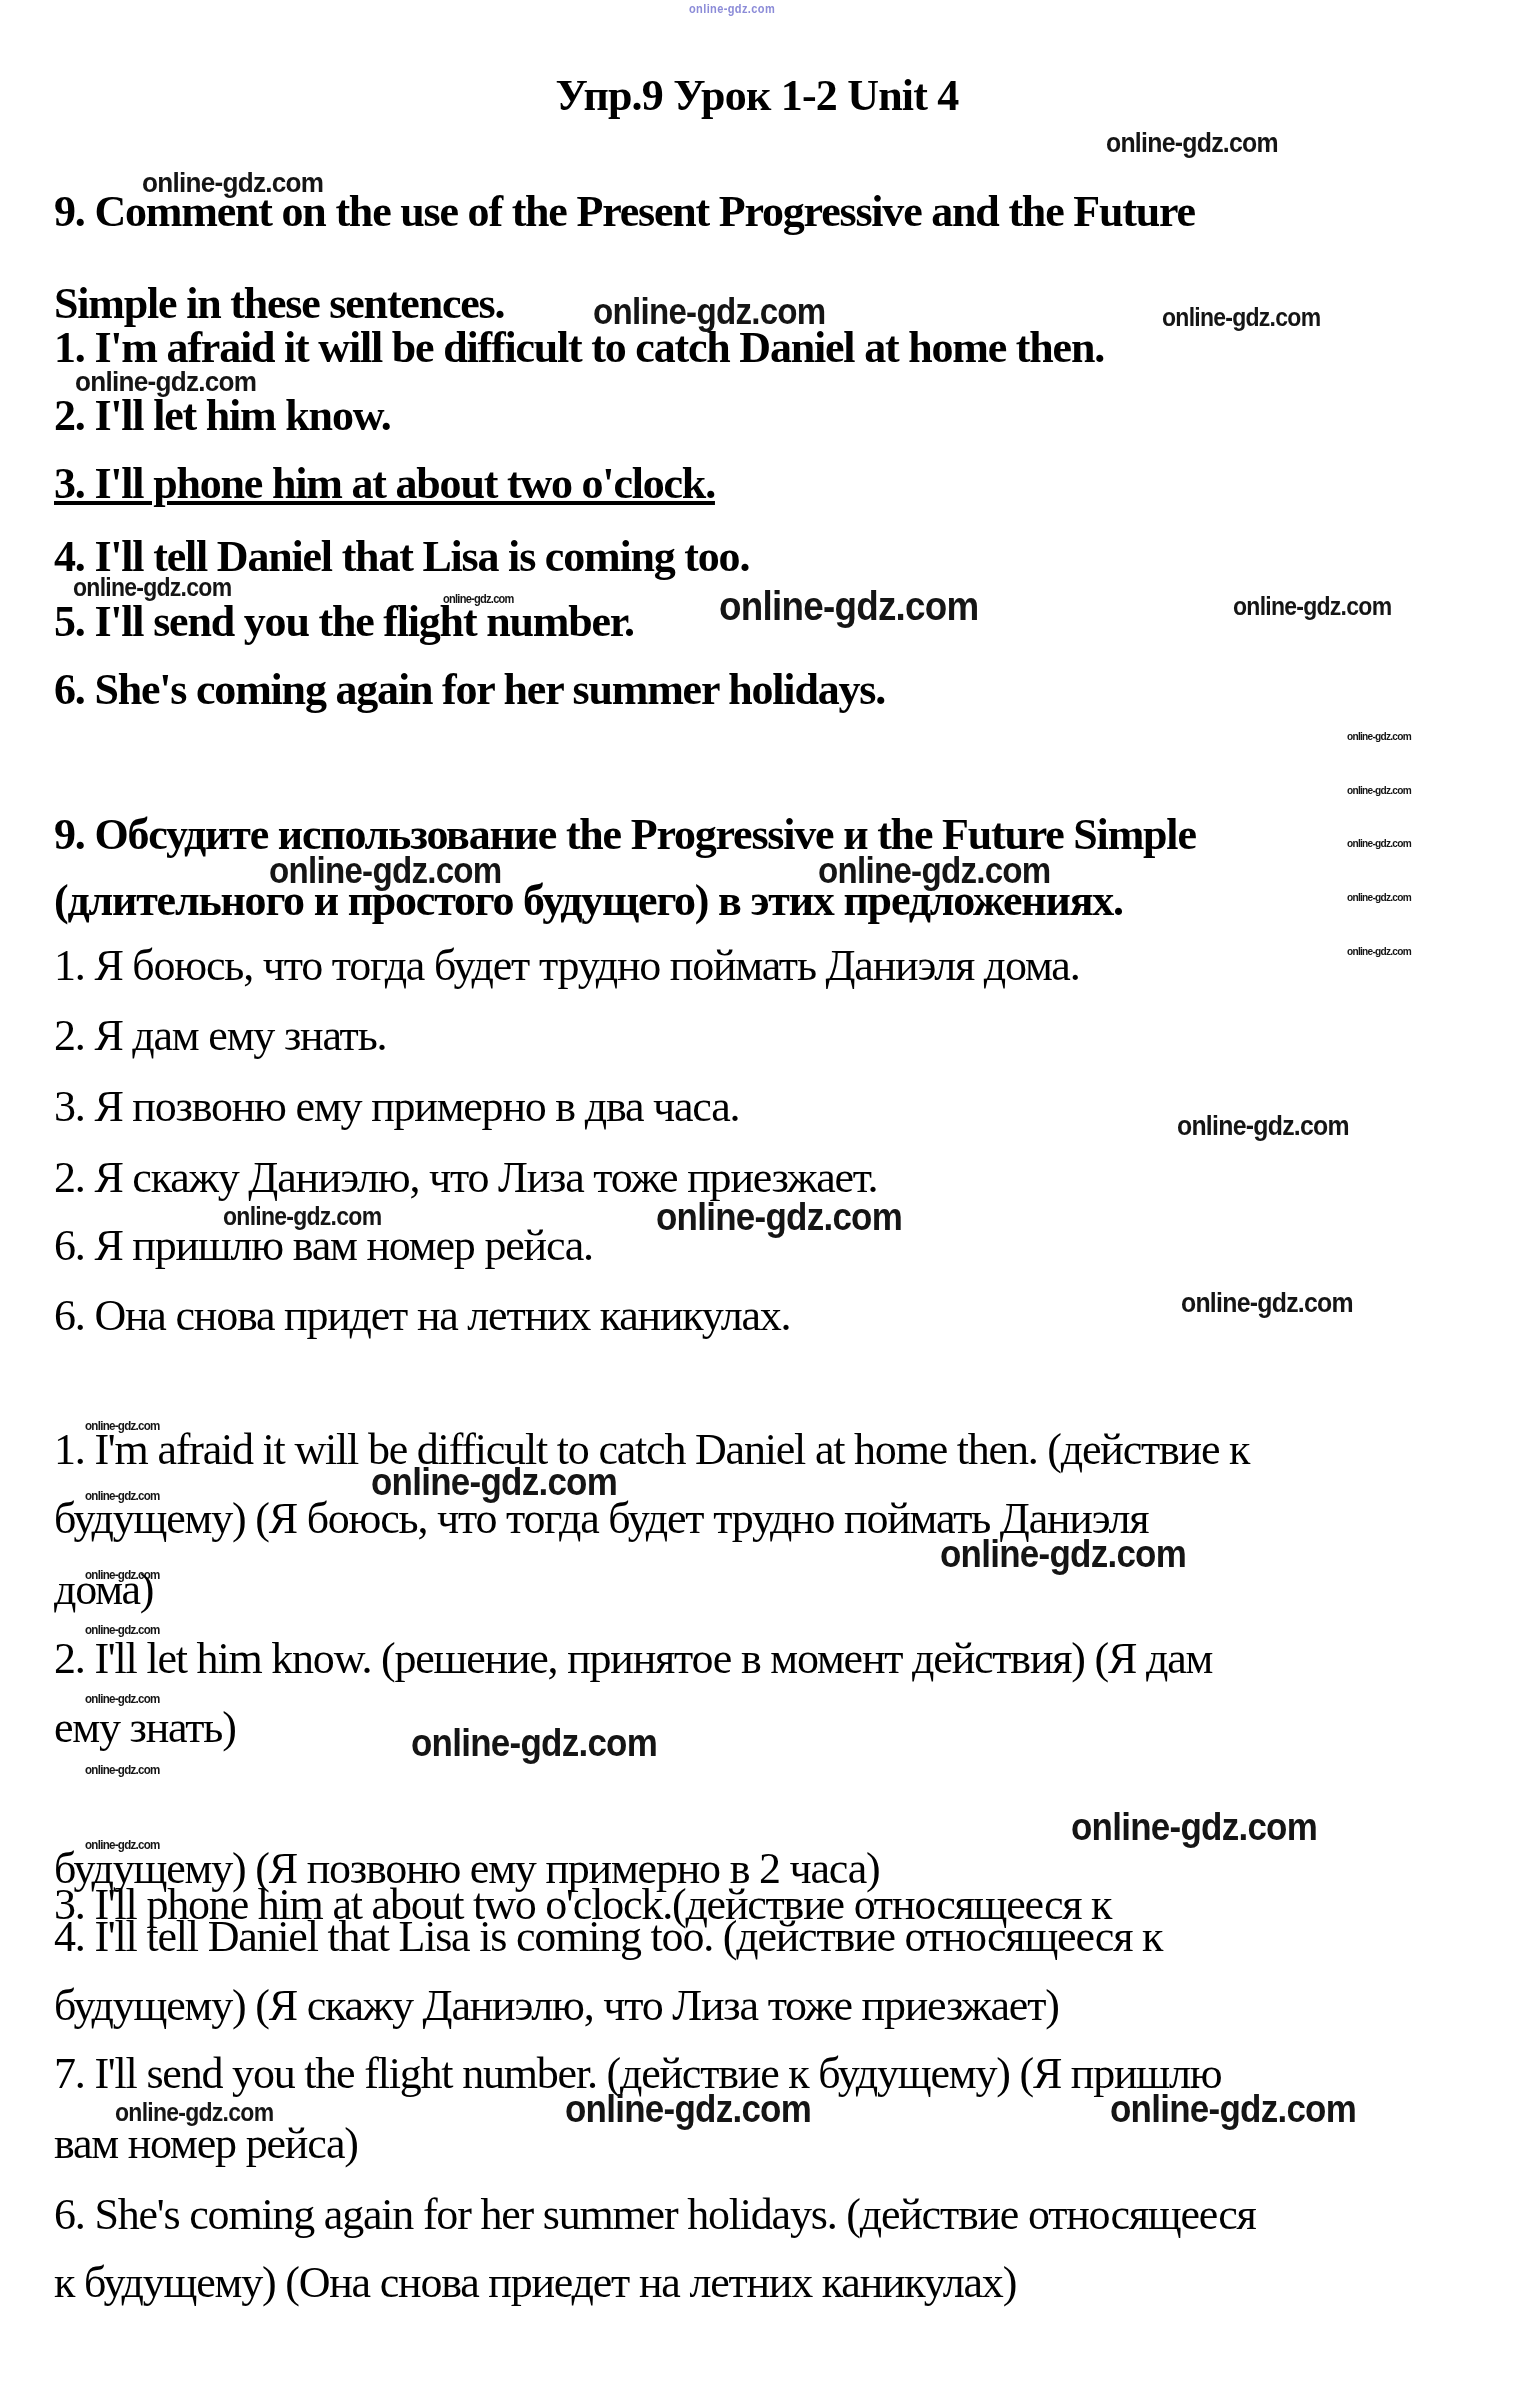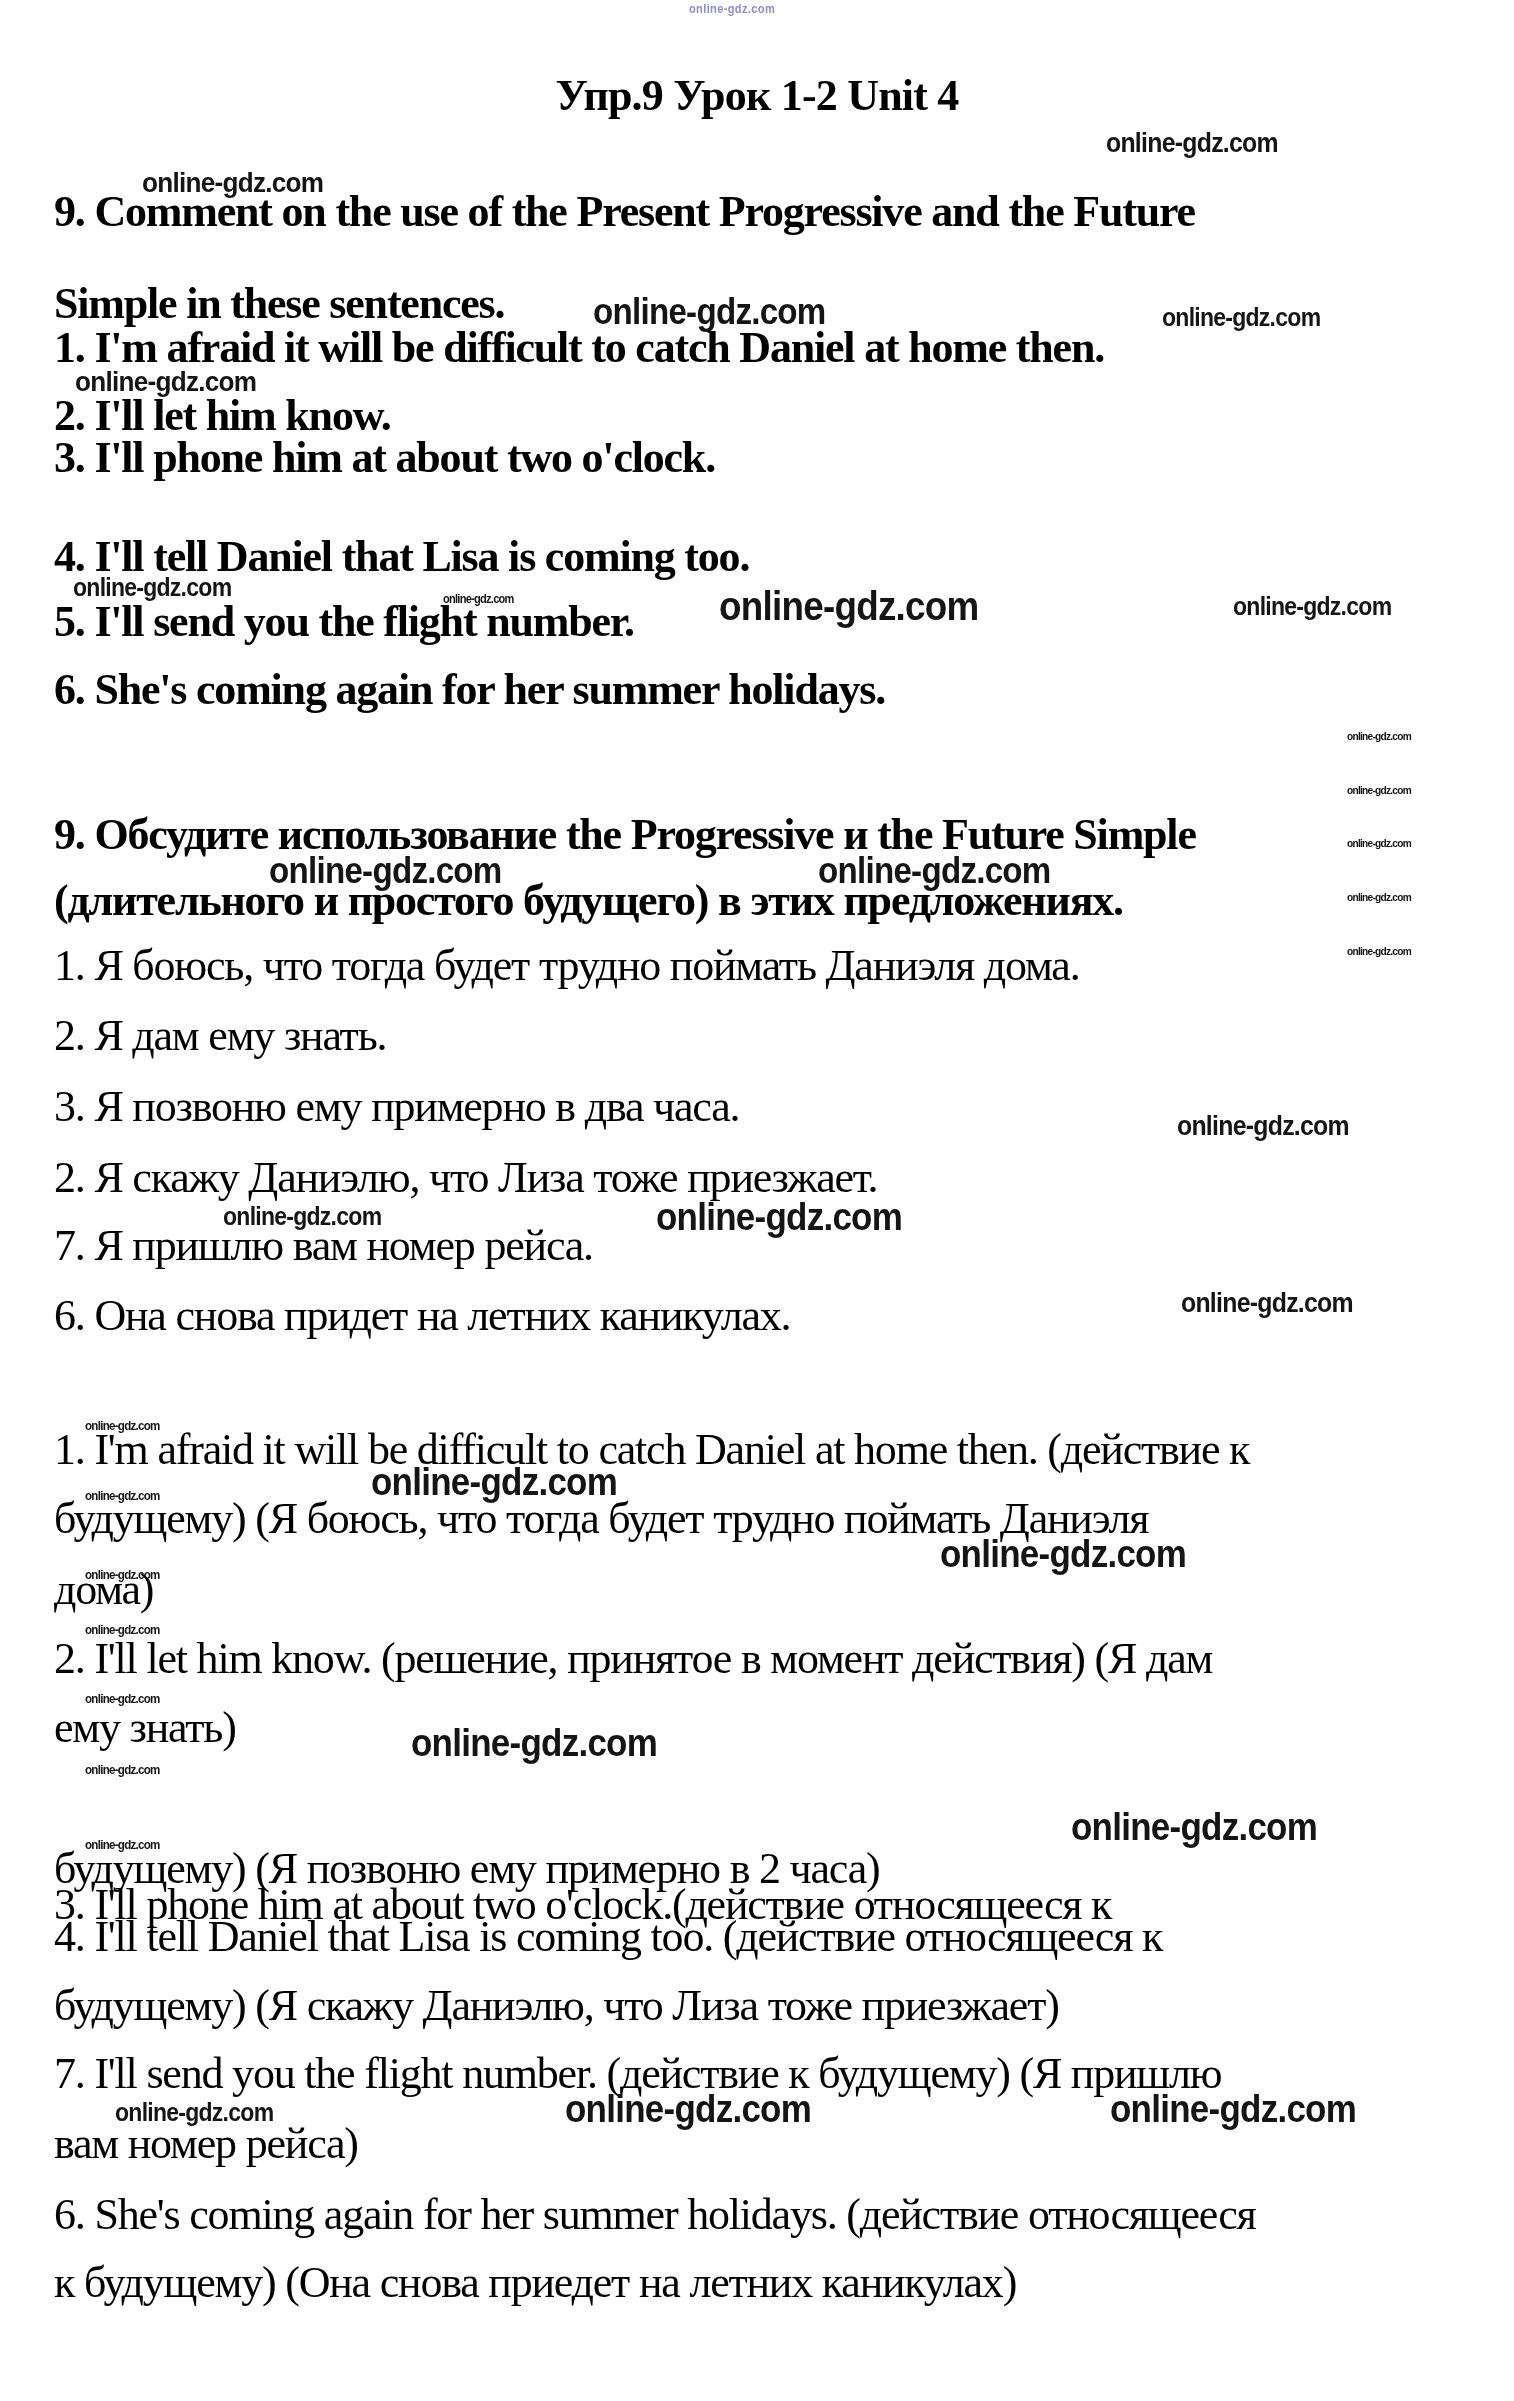--- a/index.html
+++ b/index.html
@@ -55,21 +55,21 @@
   <div class="line bold title-line" style="top:74px;">Упр.9 Урок 1-2 Unit 4</div>
 
   <div class="wm" style="left:1106px; top:130px; font-size:27px;">online-gdz.com</div>
   <div class="wm" style="left:142px; top:168px; font-size:28.4px;">online-gdz.com</div>
 
   <div>
     <div class="line bold" style="top:190px;">9. Comment on the use of the Present Progressive and the Future</div>
     <div class="line bold" style="top:258px;margin-top:24px;">Simple in these sentences.</div>
     <div class="line bold" style="top:326px;">1. I'm afraid it will be difficult to catch Daniel at home then.</div>
     <div class="line bold" style="top:394px;">2. I'll let him know.</div>
-    <div class="line bold" style="top:436px;">3. I'll phone him at about two o'clock.</div>
+    <div class="line bold" style="top:462px;text-decoration:underline;">3. I'll phone him at about two o'clock.</div>
     <div class="line bold" style="top:535px;">4. I'll tell Daniel that Lisa is coming too.</div>
     <div class="line bold" style="top:600px;">5. I'll send you the flight number.</div>
     <div class="line bold" style="top:668px;">6. She's coming again for her summer holidays.</div>
   </div>
 
   <div class="wm" style="left:593px; top:294px; font-size:36px;">online-gdz.com</div>
   <div class="wm" style="left:1162px; top:305px; font-size:25px;">online-gdz.com</div>
   <div class="wm" style="left:75px; top:367px; font-size:28.4px;">online-gdz.com</div>
   <div class="wm wm-bold" style="left:73px; top:575px; font-size:25px;">online-gdz.com</div>
   <div class="wm wm-bold" style="left:443px; top:593px; font-size:12px;">online-gdz.com</div>
@@ -82,21 +82,21 @@
   <div class="wm" style="left:1347px; top:892px; font-size:11px;">online-gdz.com</div>
   <div class="wm" style="left:1347px; top:946px; font-size:11px;">online-gdz.com</div>
 
   <div>
     <div class="line bold" style="top:813px;">9. Обсудите использование the Progressive и the Future Simple</div>
     <div class="line bold" style="top:879px;">(длительного и простого будущего) в этих предложениях.</div>
     <div class="line" style="top:944px;">1. Я боюсь, что тогда будет трудно поймать Даниэля дома.</div>
     <div class="line" style="top:1014px;">2. Я дам ему знать.</div>
     <div class="line" style="top:1085px;">3. Я позвоню ему примерно в два часа.</div>
     <div class="line" style="top:1156px;">2. Я скажу Даниэлю, что Лиза тоже приезжает.</div>
-    <div class="line" style="top:1224px;">7. Я пришлю вам номер рейса.</div>
+    <div class="line" style="top:1224px;">6. Я пришлю вам номер рейса.</div>
     <div class="line" style="top:1294px;">6. Она снова придет на летних каникулах.</div>
   </div>
 
   <div class="wm" style="left:269px; top:853px; font-size:36px;">online-gdz.com</div>
   <div class="wm" style="left:818px; top:853px; font-size:36px;">online-gdz.com</div>
   <div class="wm" style="left:1177px; top:1113px; font-size:27px;">online-gdz.com</div>
   <div class="wm" style="left:223px; top:1204px; font-size:25px;">online-gdz.com</div>
   <div class="wm" style="left:656px; top:1198px; font-size:38px;">online-gdz.com</div>
   <div class="wm" style="left:1181px; top:1290px; font-size:27px;">online-gdz.com</div>
 

